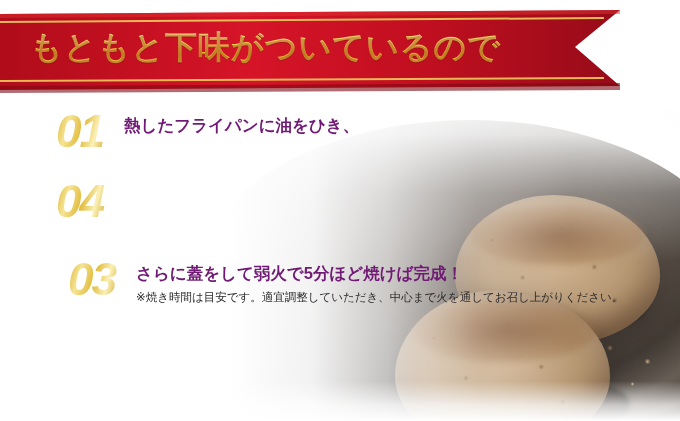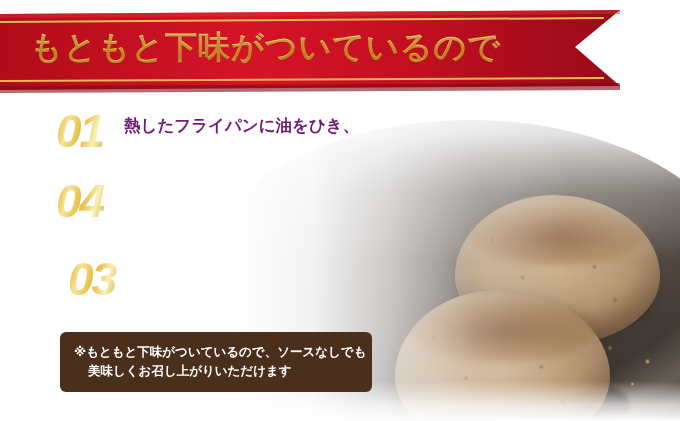--- a/index.html
+++ b/index.html
@@ -306,23 +306,21 @@
       </div>
     </div>
 
     <div class="step" id="step-2">
       <div class="step-num">04</div>
     </div>
 
     <div class="step" id="step-3">
       <div class="step-num">03</div>
       <div class="step-body">
+        <div class="step-line">さらに蓋をして弱火で5分ほど焼けば完成！</div>
+        <div class="step-note">※焼き時間は目安です。適宜調整していただき、中心まで火を通してお召し上がりください。</div>
       </div>
     </div>
 
   </div>
 
-  <div class="callout">
-    <div class="callout-line">※もともと下味がついているので、ソースなしでも</div>
-    <div class="callout-line indent">美味しくお召し上がりいただけます</div>
-  </div>
 
 </div>
 
 </body></html>

